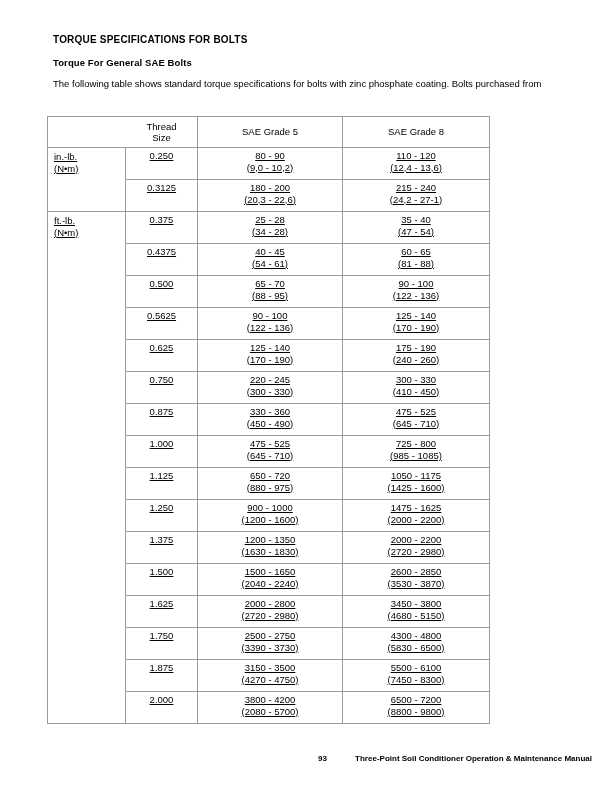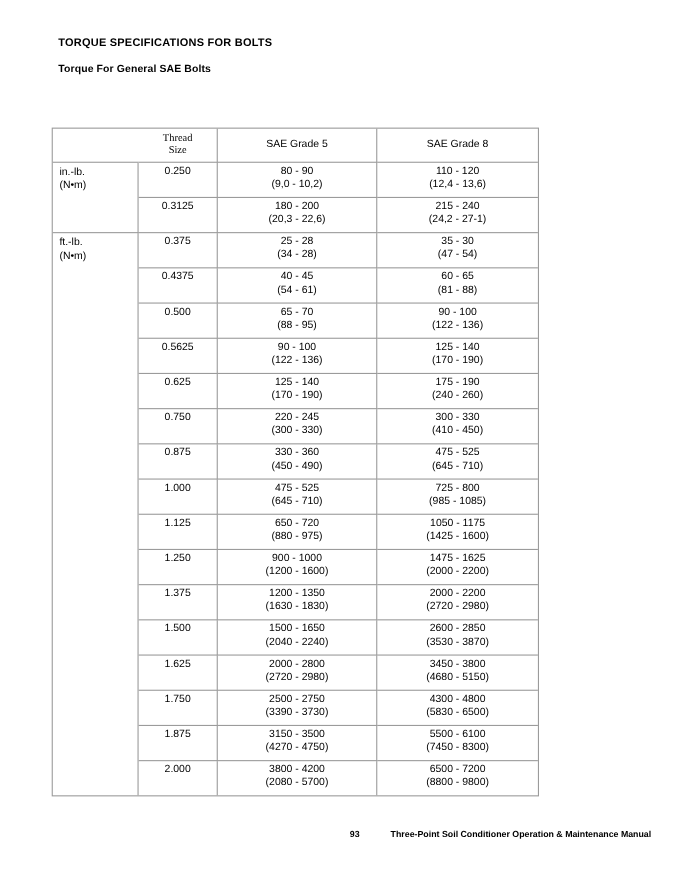--- a/index.html
+++ b/index.html
@@ -38,23 +38,24 @@
     font-weight: normal;
     line-height: 11.5px;
   }
   .spec-table tr > *:last-child { border-right: none; }
   .spec-table th {
     height: 30px; vertical-align: middle; text-align: center;
   }
   .spec-table td {
     height: 29px; vertical-align: top; text-align: center;
     padding-top: 2px;
+    text-decoration: underline;
   }
   .corner-cell { border-right: none !important; }
-  .th-wrap { width: 40px; margin: 1px auto; font-family: Liberation Serif, serif; }
+  .th-wrap { width: 40px; margin: 1px auto; }
   .unit-cell {
     text-align: left !important;
     padding: 3px 0 0 6px !important;
     vertical-align: top;
   }
   .no-bottom { border-bottom: none !important; }
   .last-row td { border-bottom: none; margin-top: 25px; }
   .footer-page {
     position: absolute; left: 318px; top: 754px;
     font-size: 8px; font-weight: bold;
@@ -66,20 +67,21 @@
 </style>
 </head>
 <body>
 
 <div class="page">
 
   <div class="doc-title">TORQUE SPECIFICATIONS FOR BOLTS</div>
   <div class="section-heading">Torque For General SAE Bolts</div>
 
   <div class="intro">
+    <div>The following table shows standard torque specifications for bolts with zinc phosphate coating. Bolts purchased from</div>
   </div>
 
   <table class="spec-table">
     <colgroup>
       <col style="width:78px">
         <col style="width:72px">
         <col style="width:145px">
         <col style="width:146px">
     </colgroup>
     <tbody>
@@ -123,21 +125,21 @@
       <td class="unit-cell no-bottom" rowspan="16">
         <div>ft.-lb.</div>
         <div>(N•m)</div>
       </td>
       <td>0.375</td>
       <td>
             <div>25 - 28</div>
             <div>(34 - 28)</div>
           </td>
       <td>
-            <div>35 - 30</div>
+            <div>35 - 40</div>
             <div>(47 - 54)</div>
           </td>
     </tr>
     <tr>
       <td>0.4375</td>
       <td>
             <div>40 - 45</div>
             <div>(54 - 61)</div>
           </td>
       <td>

